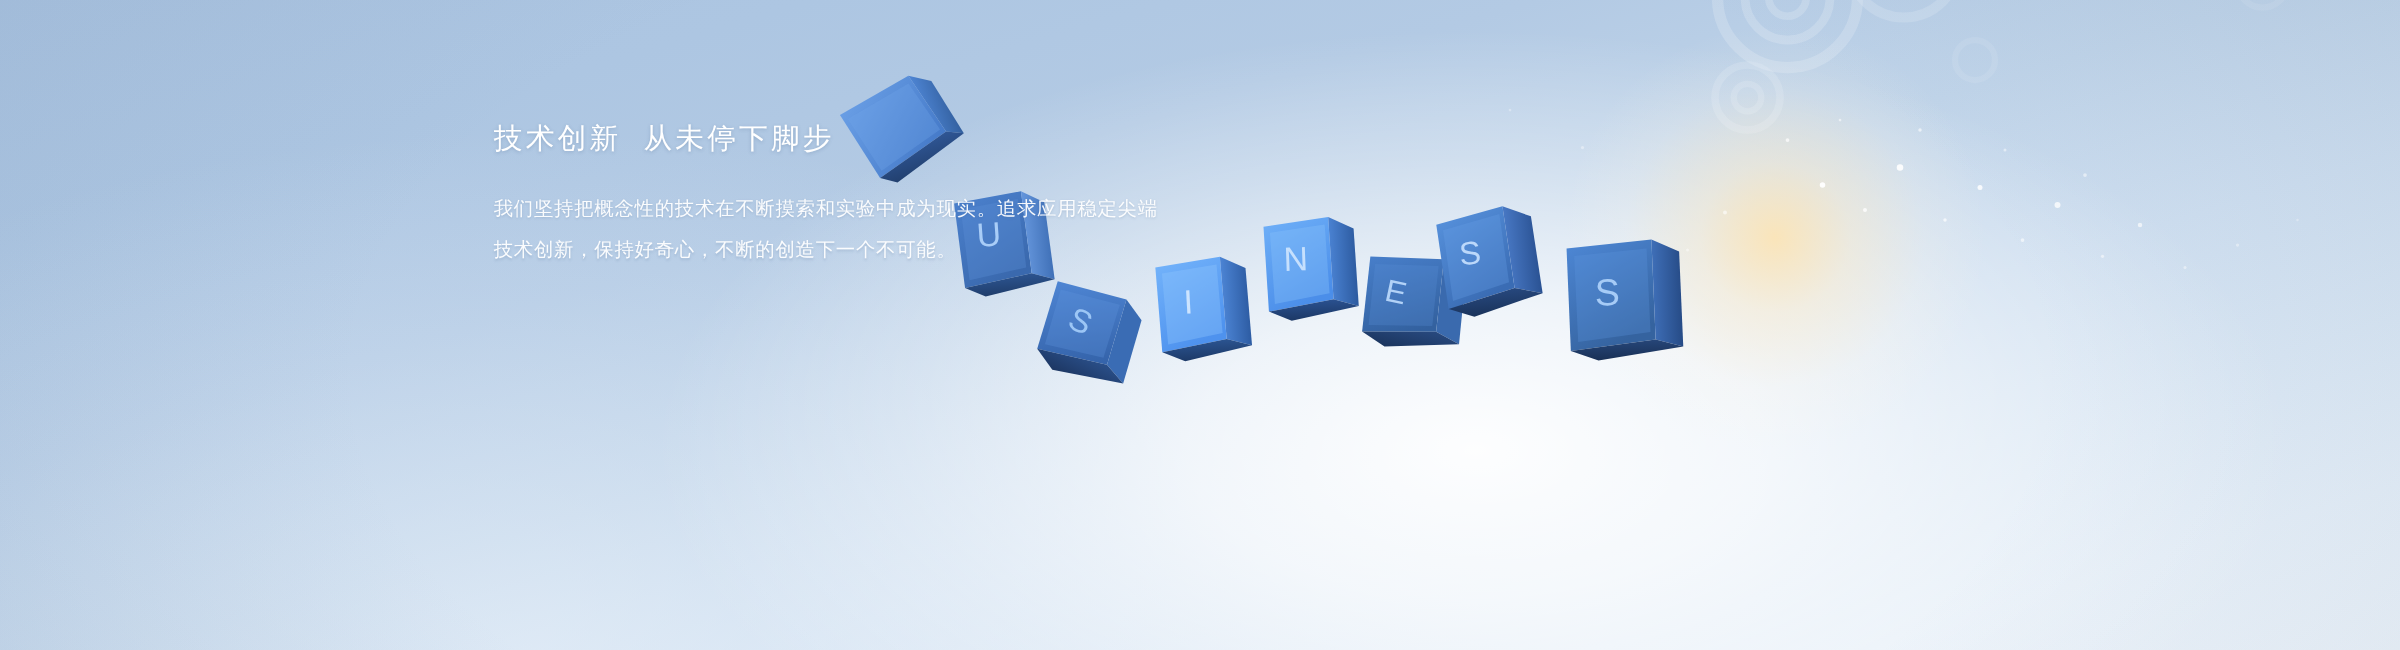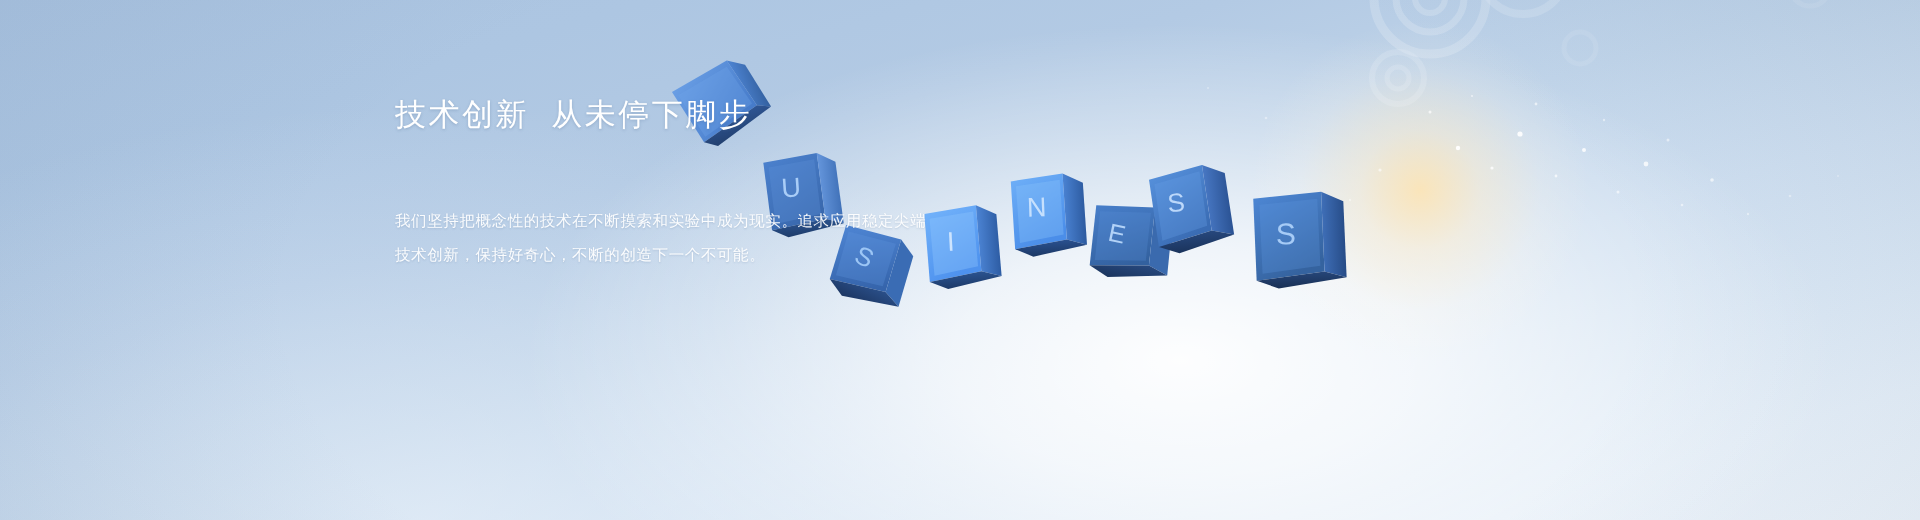--- a/index.html
+++ b/index.html
@@ -38,30 +38,30 @@
 
   
   #sparkles{ position:absolute; left:0; top:0; width:1920px; height:520px; pointer-events:none; }
 
   
   #copy{
     position:absolute; left:395px; top:96px; width:560px;
     z-index:6;
   }
   #headline{
-    font-size:31px;
+    font-size:23px;
     line-height:1.24;
     color:#ffffff;
     font-weight:400;
     letter-spacing:2.5px;
     white-space:pre;
     text-shadow:0 1px 3px rgba(70,100,140,.30);
   }
   #sub{
-    margin-top:70px;
+    margin-top:26px;
     font-size:15.5px;
     line-height:2.14;
     color:rgba(255,255,255,.94);
     letter-spacing:.6px;
     font-weight:400;
     text-shadow:0 1px 2px rgba(70,100,140,.22);
   }
   #sub div{ white-space:pre; }
 
   

